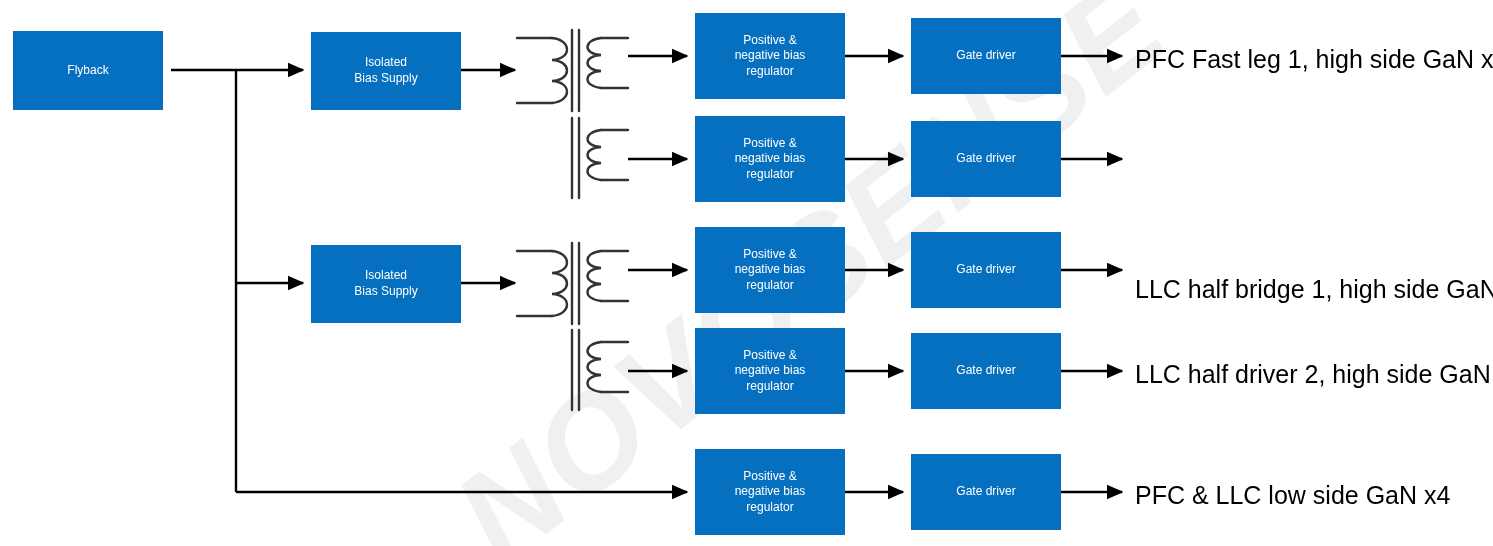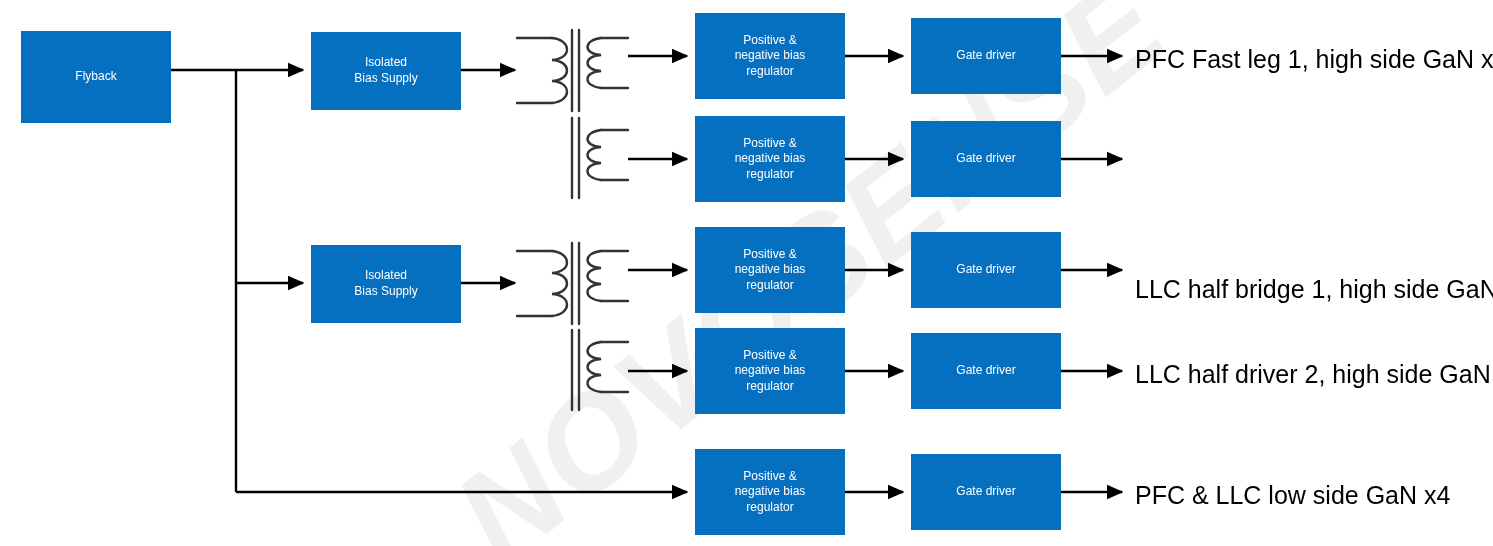--- a/index.html
+++ b/index.html
@@ -160,21 +160,21 @@
         <path d="M 601 342
                  C 583 344, 583 358, 601 359
                  C 583 360, 583 374, 601 375
                  C 583 376, 583 390, 601 392"></path>
         <path d="M 601 342 L 628 342"></path>
         <path d="M 601 392 L 628 392"></path>
       </g>
     </g>
   </svg>
 
-  <div class="box" style="left:21px;top:31px;width:150px;height:92px;">
+  <div class="box" style="left:13px;top:31px;width:150px;height:79px;">
     <span>Flyback</span>
   </div>
 
   <div class="box" style="left:311px;top:32px;width:150px;height:78px;">
     <div>
       <div>Isolated</div>
       <div>Bias Supply</div>
     </div>
   </div>
 

